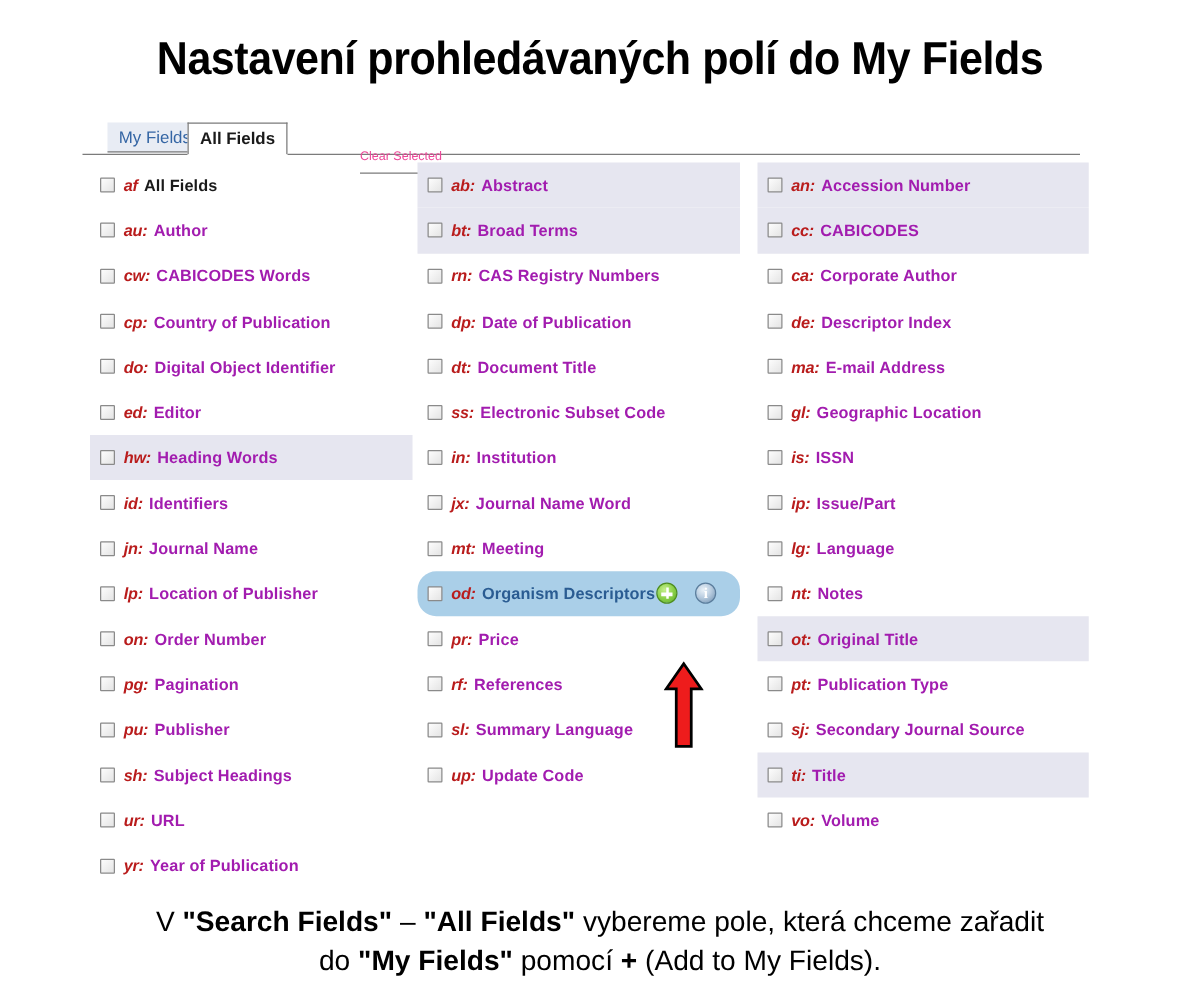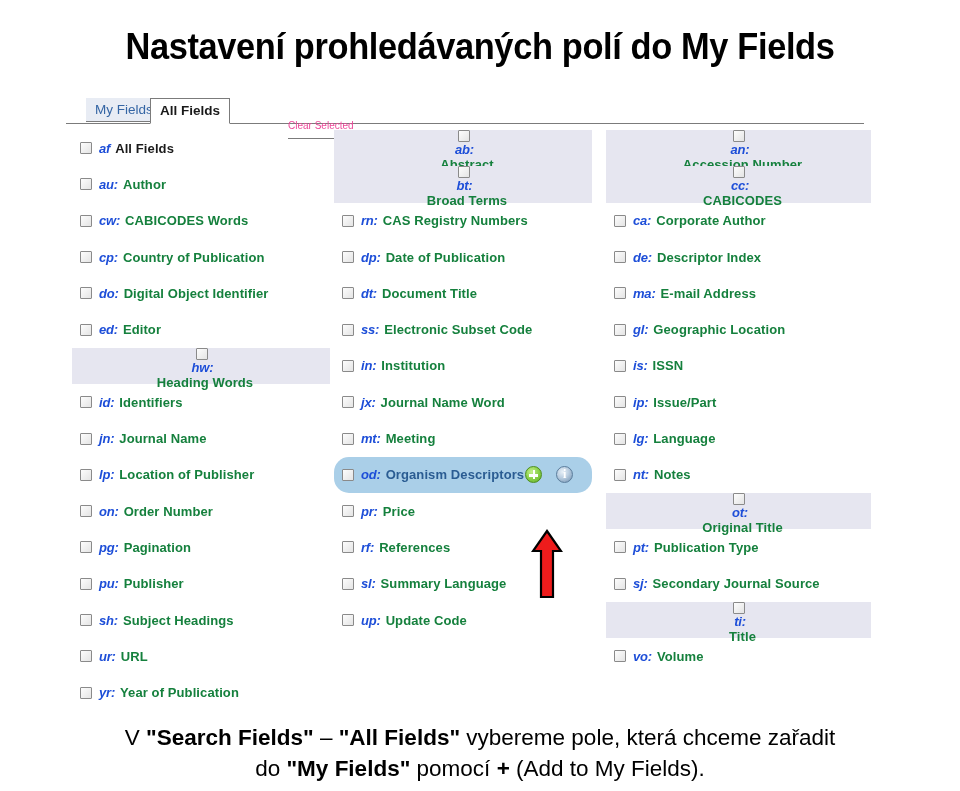--- a/index.html
+++ b/index.html
@@ -110,21 +110,20 @@
   .field-row {
     position: relative;
     height: 36.3px;
     display: flex;
     align-items: center;
     padding-left: 8px;
     box-sizing: border-box;
   }
   .field-row.hl {
     background: #e6e6f0;
-    flex-direction: column;
   }
   .field-row.hover {
     background: #aacfe8;
     border-radius: 15px;
   }
 
   .fld-checkbox {
     width: 12px;
     height: 12px;
     flex: 0 0 12px;
@@ -132,29 +131,29 @@
     border: 1px solid #8a8a8a;
     background: #f0f0f0;
     background-image: linear-gradient(135deg, #fdfdfd 0%, #e4e4e4 100%);
     margin-right: 7px;
     border-radius: 1px;
   }
   .fld-code {
     font-size: 13px;
     font-style: italic;
     font-weight: bold;
-    color: #1d4ed8;
+    color: #b91c1c;
     margin-right: 5px;
     white-space: nowrap;
     letter-spacing: -0.2px;
   }
   .fld-label {
     font-size: 13px;
     font-weight: bold;
-    color: #15803d;
+    color: #a21caf;
     white-space: nowrap;
     letter-spacing: 0.1px;
   }
   .fld-label.dark {
     color: #1a1a1a;
   }
   .field-row.hover .fld-label {
     color: #2a5c92;
   }
 

